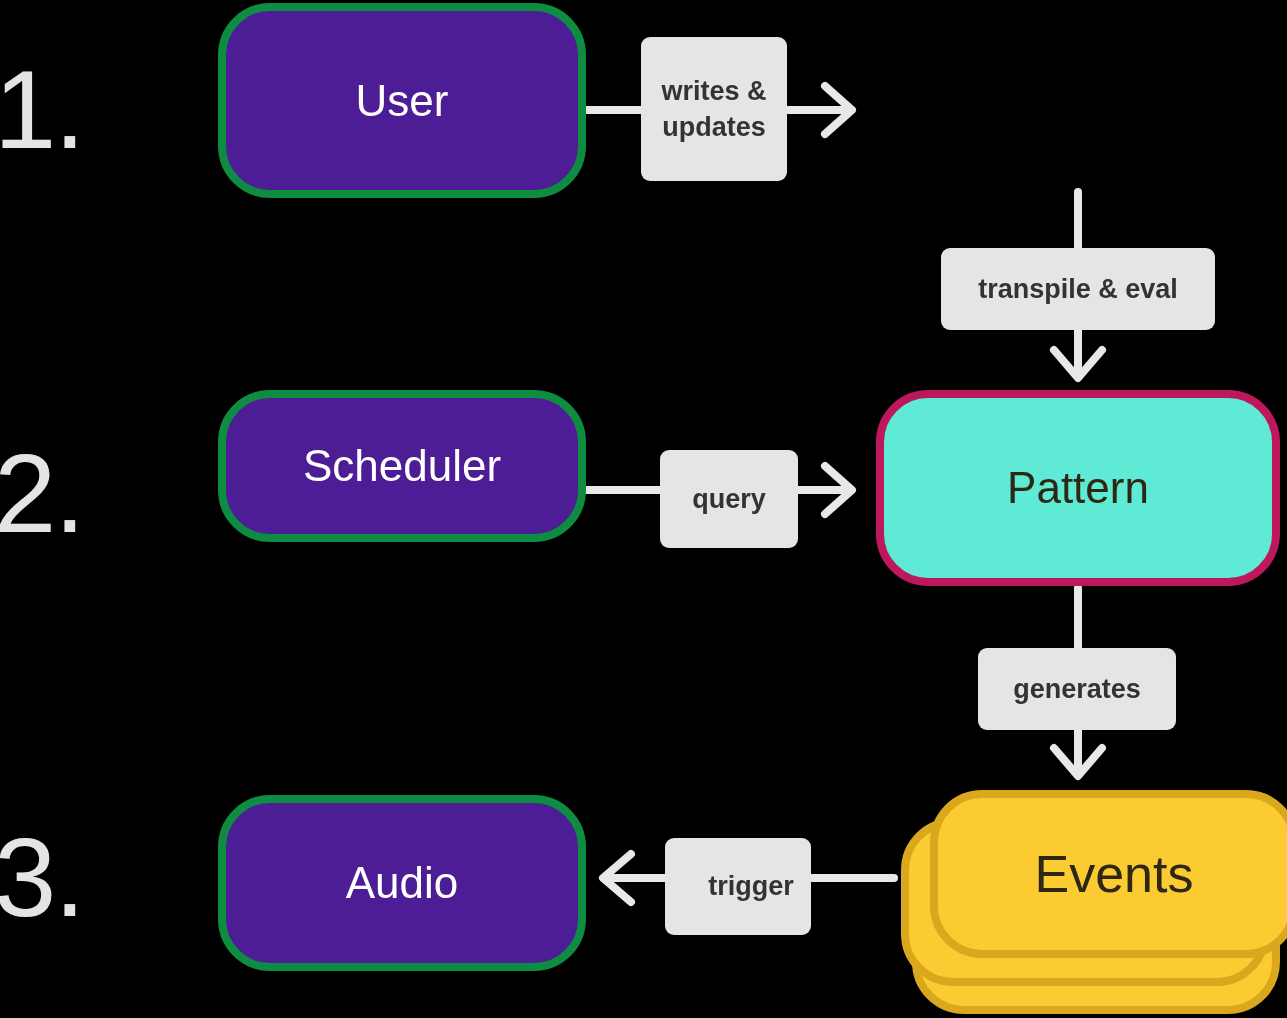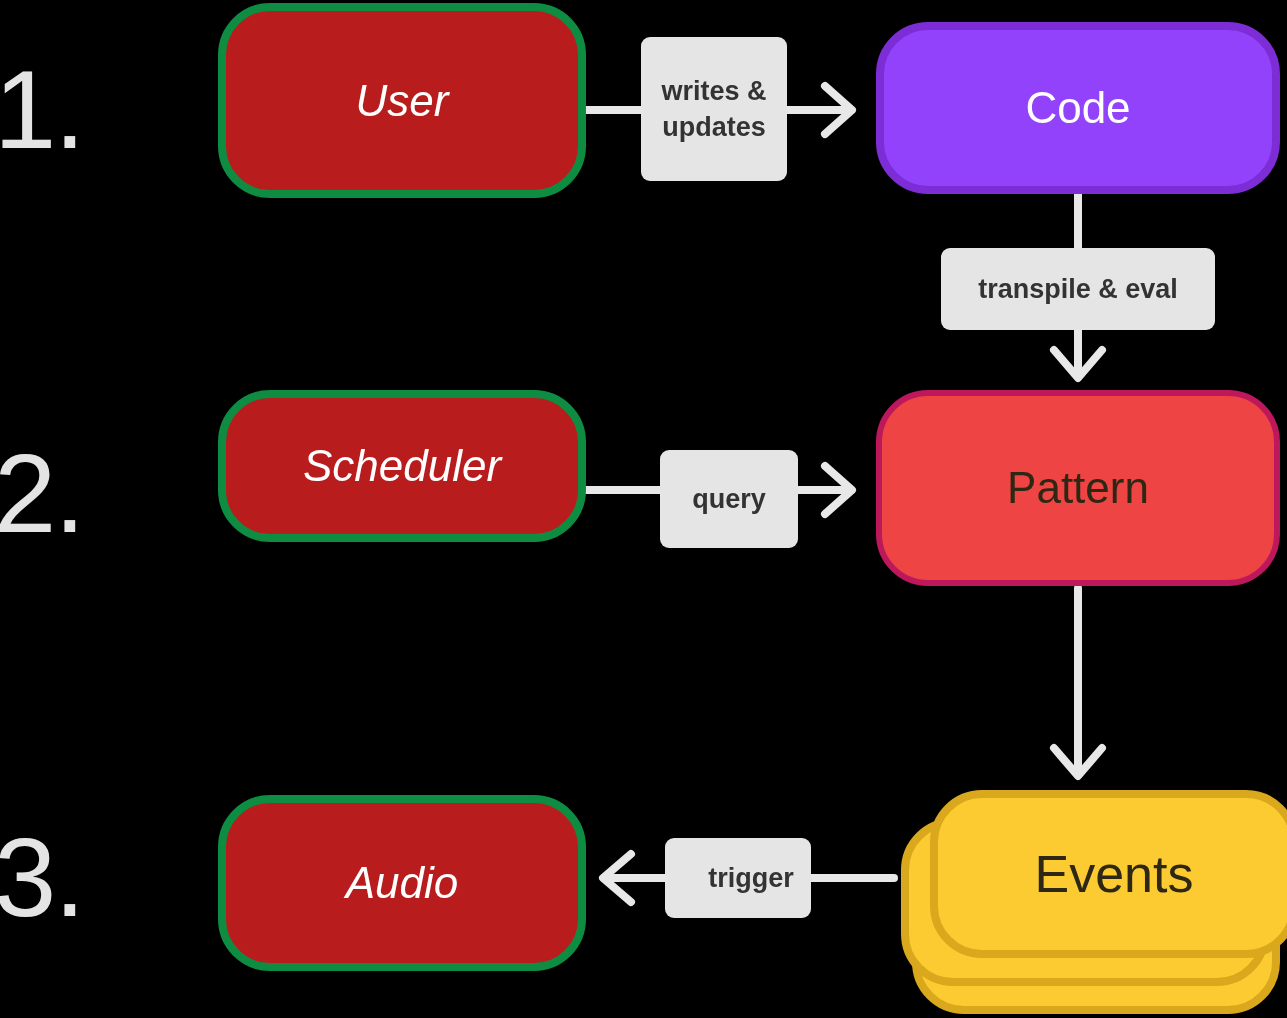--- a/index.html
+++ b/index.html
@@ -40,33 +40,32 @@
     display: flex;
     align-items: center;
     justify-content: center;
     text-align: center;
     font-size: 44px;
     font-weight: 400;
     font-family: "Liberation Sans", sans-serif;
     z-index: 5;
   }
   .node-green {
-    background: #b91c1c;
+    background: #4c1d95;
     border: 8px solid #0E8C41;
     color: #FFFFFF;
-    font-style: italic;
   }
   .node-purple {
     background: #9342FC;
     border: 8px solid #7C2DD6;
     color: #FFFFFF;
   }
   .node-yellow {
-    background: #ef4444;
-    border: 6px solid #be185d;
+    background: #5eead4;
+    border: 8px solid #be185d;
     color: #2E2713;
   }
 
   
   .stack {
     position: absolute;
     z-index: 5;
   }
   .stack-layer {
     position: absolute;
@@ -155,23 +154,20 @@
 
   <svg class="connector" style="left:588px; top:838px; width:310px; height:80px;" viewBox="0 0 310 80">
     <line x1="306" y1="40" x2="18" y2="40"></line>
     <polyline points="43,16 15,40 43,64"></polyline>
   </svg>
 
   <div class="node node-green" style="left:218px; top:3px; width:368px; height:195px;">
     <span>User</span>
   </div>
 
-  <div class="node node-purple" style="left:876px; top:22px; width:404px; height:172px;">
-    <span>Code</span>
-  </div>
 
   <div class="node node-green" style="left:218px; top:390px; width:368px; height:152px;">
     <span>Scheduler</span>
   </div>
 
   <div class="node node-yellow" style="left:876px; top:390px; width:404px; height:196px;">
     <span>Pattern</span>
   </div>
 
   <div class="node node-green" style="left:218px; top:795px; width:368px; height:176px;align-items:center;">
@@ -186,16 +182,17 @@
     </div>
   </div>
 
   <div class="edge-label" style="left:641px; top:37px; width:146px; height:144px;">writes &amp;
 updates</div>
 
   <div class="edge-label" style="left:941px; top:248px; width:274px; height:82px;">transpile &amp; eval</div>
 
   <div class="edge-label" style="left:660px; top:450px; width:138px; height:98px;">query</div>
 
+  <div class="edge-label" style="left:978px; top:648px; width:198px; height:82px;">generates</div>
 
-  <div class="edge-label" style="left:665px; top:838px; width:146px; height:80px;padding-left:40px;">trigger</div>
+  <div class="edge-label" style="left:665px; top:838px; width:146px; height:97px;padding-left:40px;">trigger</div>
 
 </div>
 
 </body></html>

